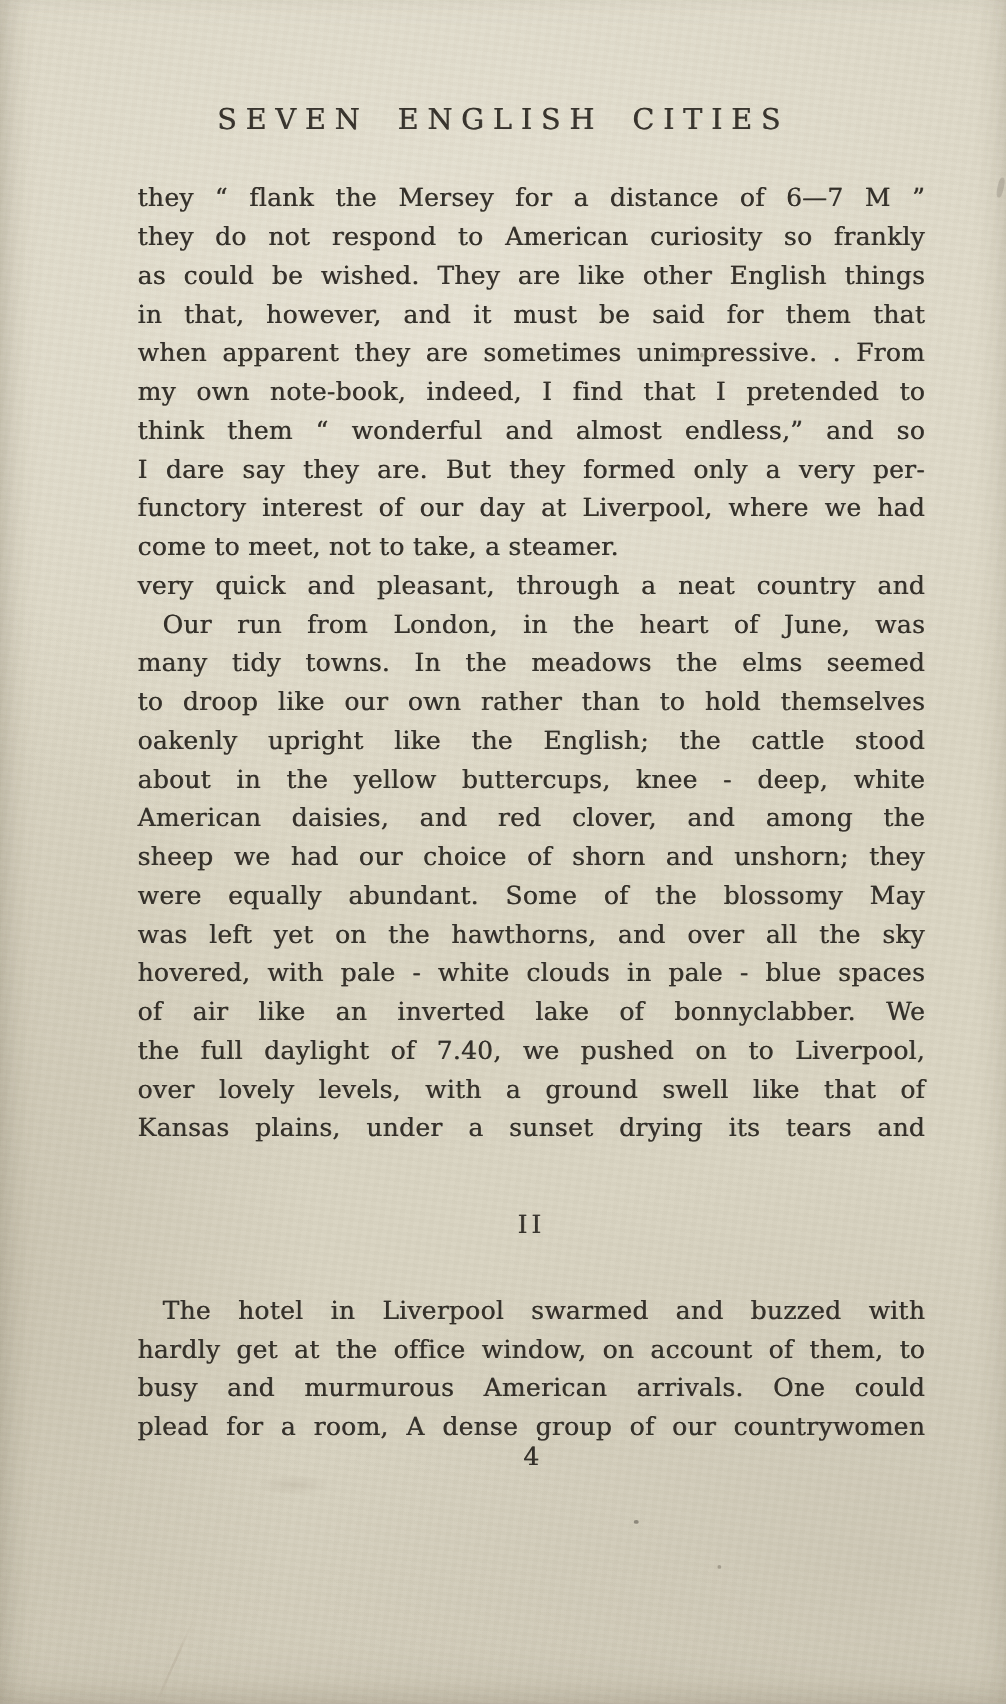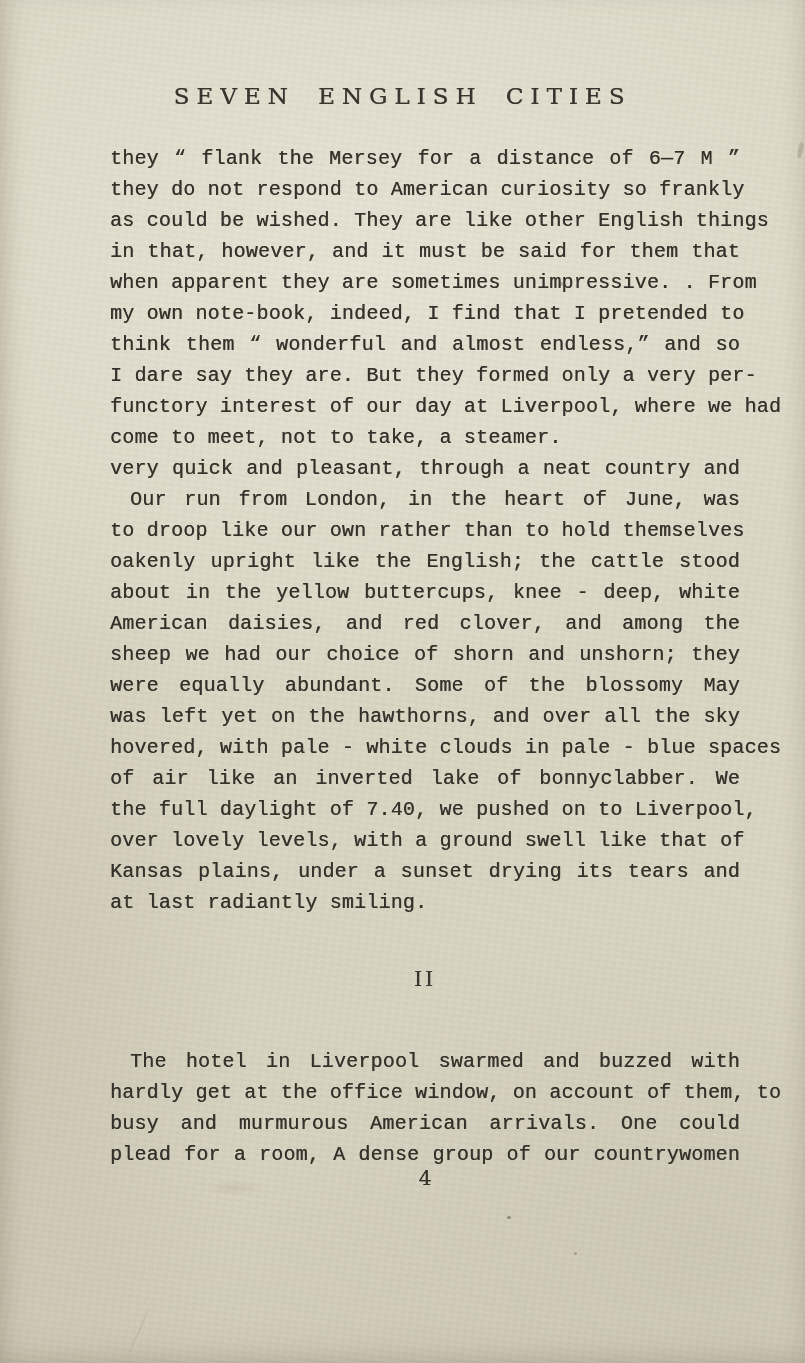--- a/index.html
+++ b/index.html
@@ -40,24 +40,23 @@
     text-shadow:.4px 0 0 rgba(44,40,33,.75);
     white-space:nowrap;
   }
   .text-block{
     position:relative;
     margin-left:110px;
     width:630px;
     font-size:20px;
     letter-spacing:.2px;
     text-shadow:.4px 0 0 rgba(44,40,33,.7);
-    font-family:Liberation Mono, monospace;
   }
   .text-block-top{margin-top:35px;}
-  .text-block-bottom{margin-top:56px;}
+  .text-block-bottom{margin-top:43px;}
   .line{
     height:31px;
     line-height:31px;
     text-align:justify;
     text-align-last:justify;
     text-justify:inter-word;
     white-space:nowrap;
   }
   .line.last{text-align:right;text-align-last:left;}
   .line.indent{text-indent:20px;}
@@ -116,33 +115,33 @@
         <div class="line">when apparent they are sometimes unimpressive. . From</div>
         <div class="line">my own note-book, indeed, I find that I pretended to</div>
         <div class="line">think them “ wonderful and almost endless,” and so</div>
         <div class="line">I dare say they are. But they formed only a very per-</div>
         <div class="line">functory interest of our day at Liverpool, where we had</div>
         <div class="line last">come to meet, not to take, a steamer.</div>
       </div>
       <div>
         <div class="line">very quick and pleasant, through a neat country and</div>
         <div class="line indent">Our run from London, in the heart of June, was</div>
+        <div class="line">many tidy towns. In the meadows the elms seemed</div>
         <div class="line">to droop like our own rather than to hold themselves</div>
         <div class="line">oakenly upright like the English; the cattle stood</div>
         <div class="line">about in the yellow buttercups, knee - deep, white</div>
         <div class="line">American daisies, and red clover, and among the</div>
         <div class="line">sheep we had our choice of shorn and unshorn; they</div>
         <div class="line">were equally abundant. Some of the blossomy May</div>
         <div class="line">was left yet on the hawthorns, and over all the sky</div>
         <div class="line">hovered, with pale - white clouds in pale - blue spaces</div>
         <div class="line">of air like an inverted lake of bonnyclabber. We</div>
         <div class="line">the full daylight of 7.40, we pushed on to Liverpool,</div>
         <div class="line">over lovely levels, with a ground swell like that of</div>
         <div class="line">Kansas plains, under a sunset drying its tears and</div>
-        <div class="line last">at last radiantly smiling.</div>
       </div>
     </div>
 
   <div class="section-marker">II</div>
 
   <div class="text-block text-block-bottom">
       <div>
         <div class="line indent">The hotel in Liverpool swarmed and buzzed with</div>
         <div class="line">hardly get at the office window, on account of them, to</div>
         <div class="line">busy and murmurous American arrivals. One could</div>

